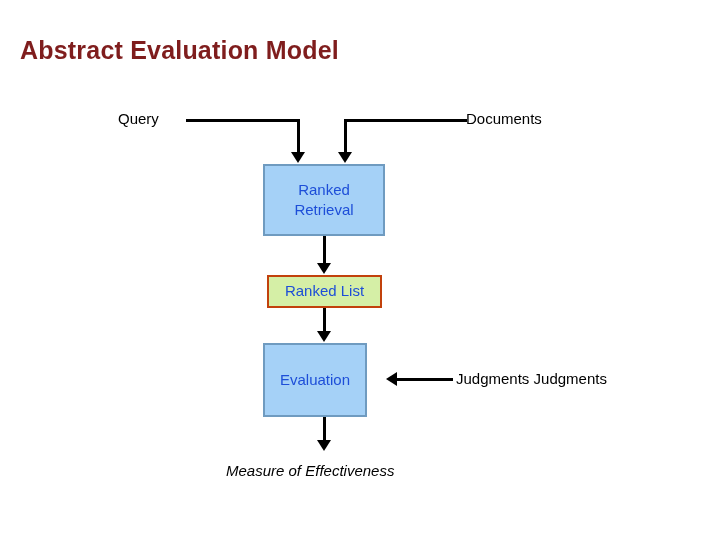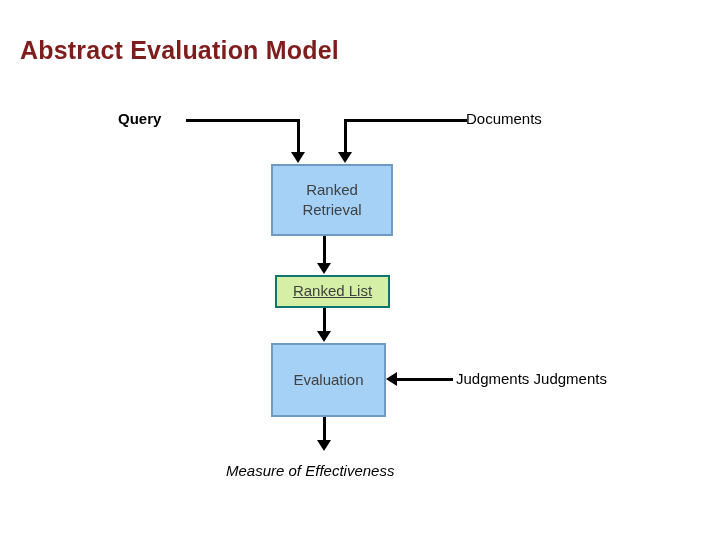--- a/index.html
+++ b/index.html
@@ -30,60 +30,58 @@
   }
 
   
   .label {
     position: absolute;
     font-size: 15px;
     white-space: nowrap;
     color: #000000;
     line-height: 1;
   }
-  #label-query        { left: 118px; top: 111px; font-weight: bold; }
+  #label-query        { left: 118px; top: 111px; }
   #label-documents    { left: 466px; top: 111px; }
   #label-relevance    { left: 456px; top: 371px; }
   #label-measure      { left: 226px; top: 463px; font-style: italic; }
 
   
   .box {
     position: absolute;
     box-sizing: border-box;
     display: flex;
     align-items: center;
     justify-content: center;
     text-align: center;
     font-size: 15px;
     line-height: 1.35;
-    color: #404040;
+    color: #1d4ed8;
     white-space: pre-line;
-    margin-left: 8px;
   }
   .box-blue {
     background: #a5d1f7;
     border: 2px solid #6f9bc0;
   }
   .box-green {
     background: #d5efa6;
-    border: 2px solid #0f766e;
-    text-decoration: underline;
+    border: 2px solid #c2410c;
   }
 
   #box-ranked-retrieval {
     left: 263px;  top: 164px;
     width: 122px; height: 72px;
   }
   #box-ranked-list {
     left: 267px;  top: 275px;
     width: 115px; height: 33px;
   }
   #box-evaluation {
     left: 263px;  top: 343px;
-    width: 115px; height: 74px;
+    width: 104px; height: 74px;
   }
 
   
   .hline {
     position: absolute;
     height: 0;
     border-top: 3px solid #000000;
   }
   .vline {
     position: absolute;

